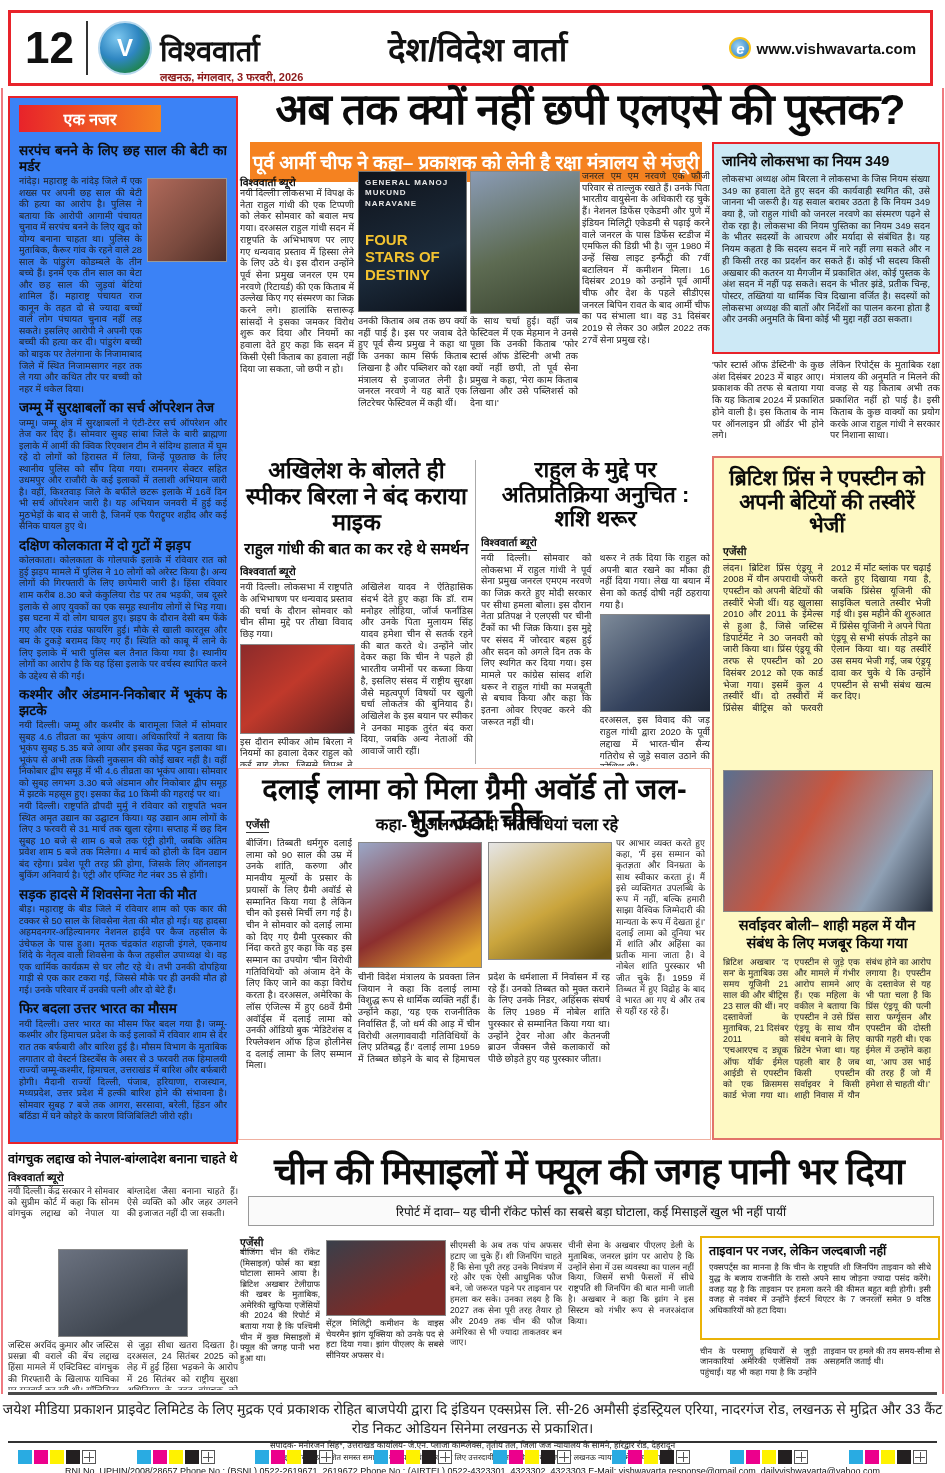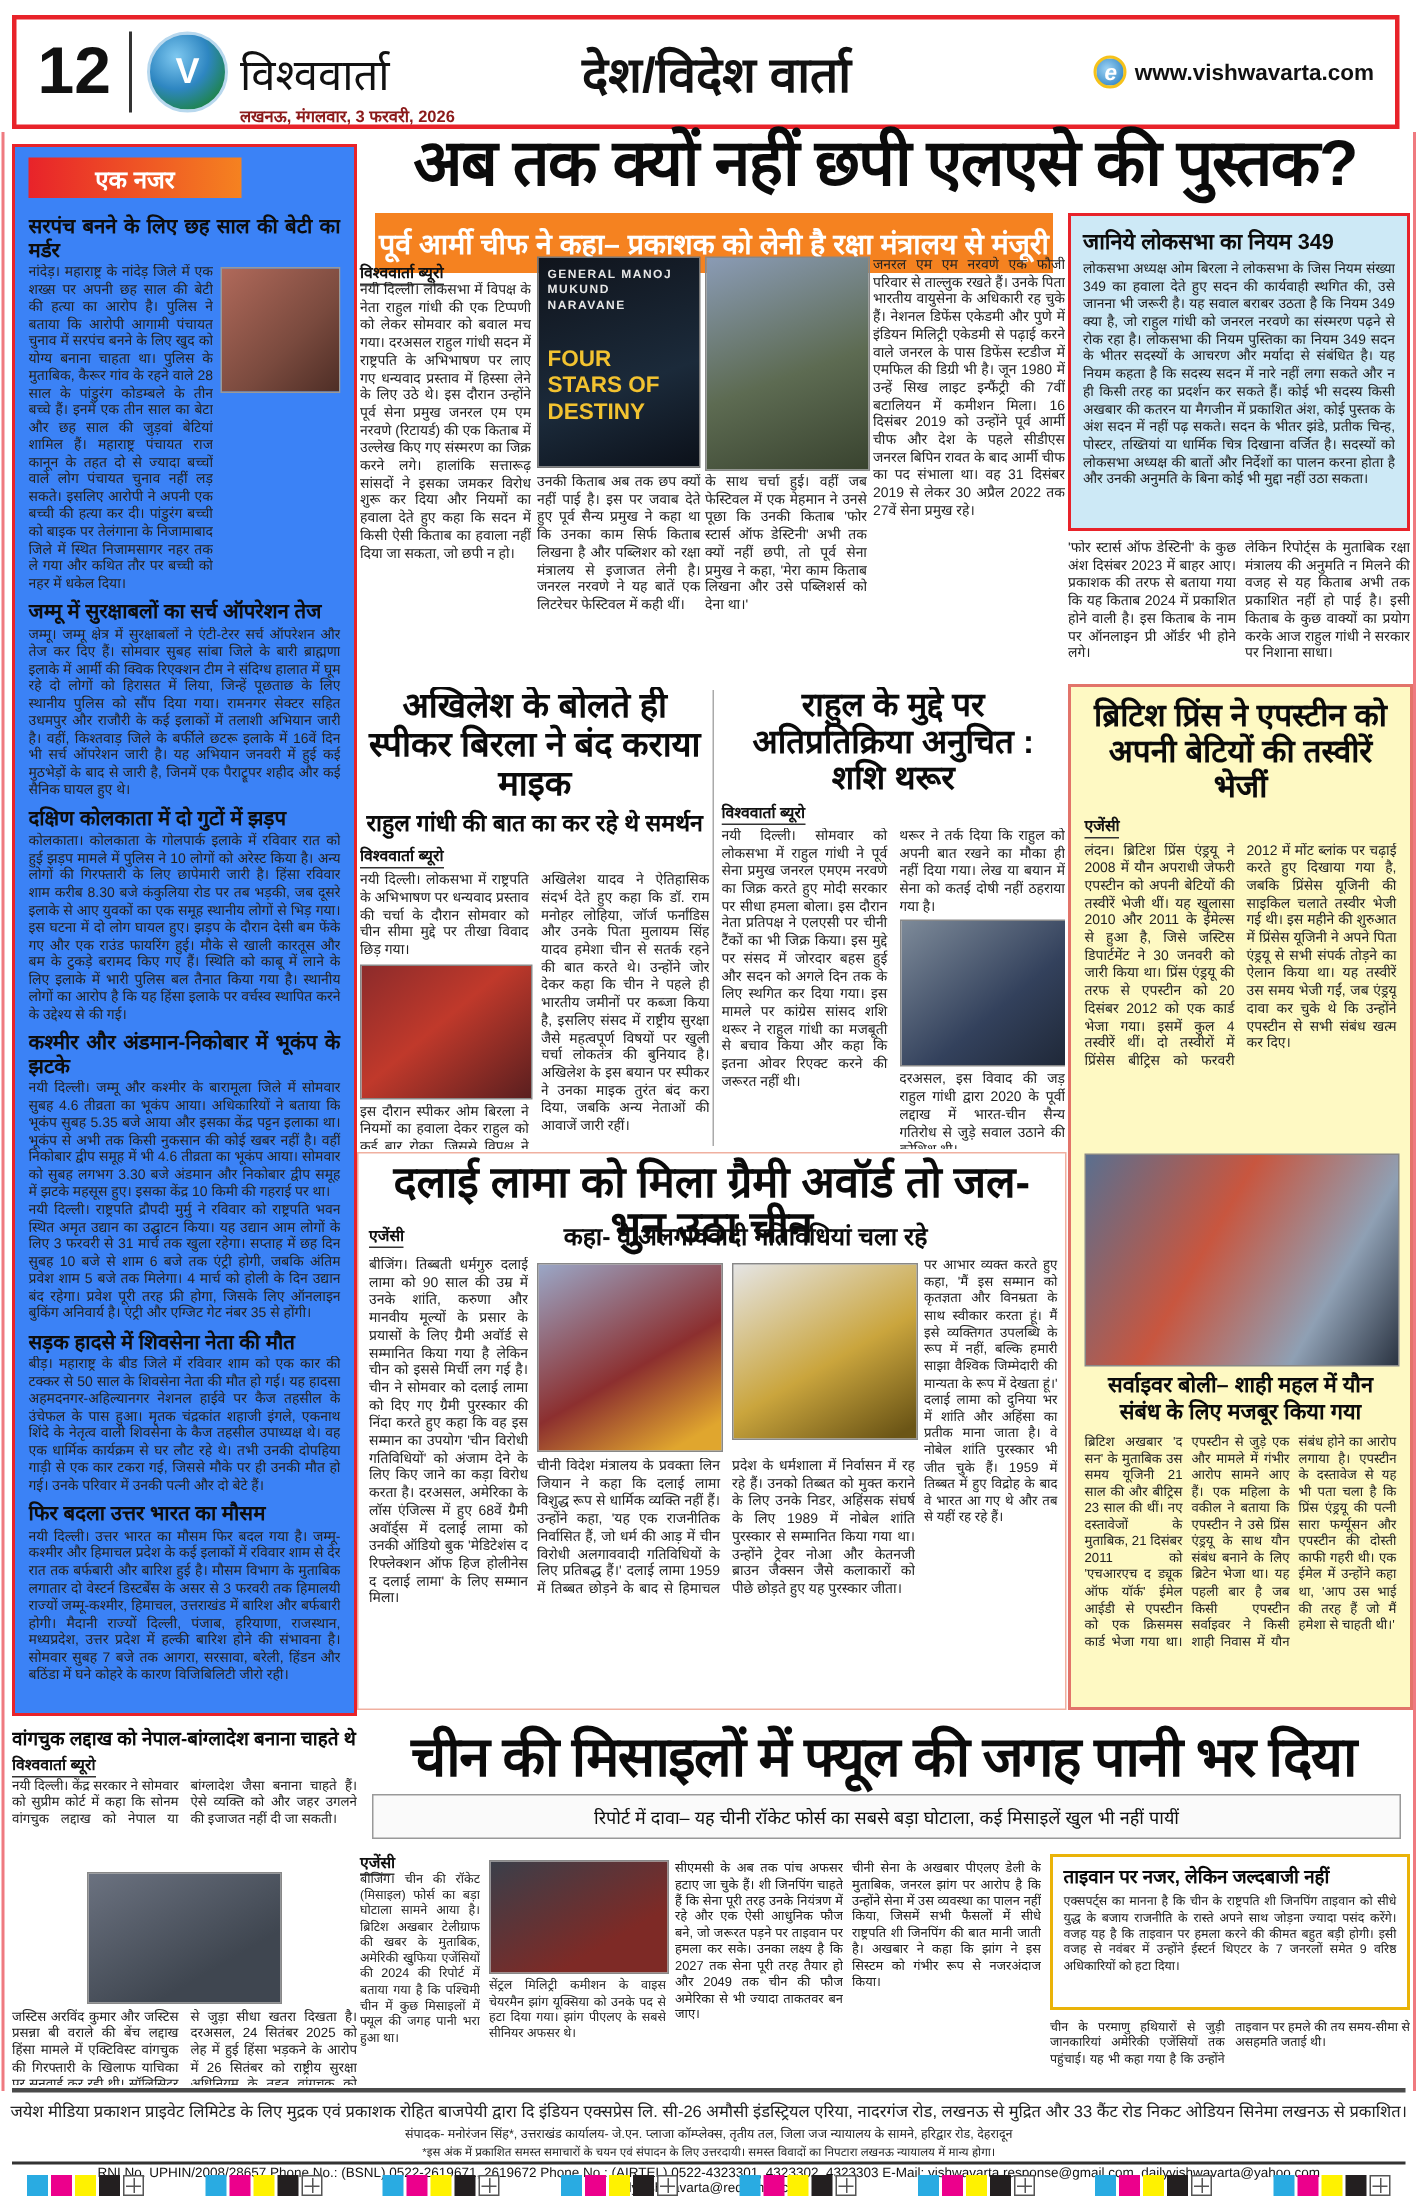--- a/index.html
+++ b/index.html
@@ -7,21 +7,21 @@
   .abs{position:absolute;}
   .jtext{text-align:justify;overflow:hidden;}
   
   .edge{position:absolute;top:88px;height:1306px;width:2px;background:#ef7a80;}
   
   .header{left:8px;top:10px;width:925px;height:76px;border:3px solid #e8232a;display:flex;align-items:center;background:#fff;box-sizing:border-box;}
   .pageno{font-size:44px;font-weight:800;color:#111;margin:0 12px 0 14px;line-height:1;}
   .hdr-div{width:2px;height:54px;background:#333;margin-right:10px;}
   .logo{width:50px;height:50px;border-radius:50%;background:radial-gradient(circle at 35% 30%,#7ec8f0 0%,#2e86c1 45%,#1e8449 80%);display:flex;align-items:center;justify-content:center;color:#fff;font-weight:800;font-size:24px;border:2px solid #b8d8ee;margin-right:8px;}
   .masthead-block{display:flex;flex-direction:column;}
-  .masthead{font-size:29px;font-weight:400;color:#111;line-height:1.05;margin-top:24px;}
+  .masthead{font-size:29px;font-weight:700;color:#111;line-height:1.05;margin-top:24px;}
   .dateline{font-size:11px;font-weight:700;color:#8b1a1a;margin-top:3px;}
   .section-title{position:absolute;left:50%;transform:translateX(-46%);font-size:33px;font-weight:800;color:#111;}
   .webwrap{position:absolute;right:14px;display:flex;align-items:center;gap:5px;}
   .e-icon{width:22px;height:22px;border-radius:50%;background:radial-gradient(circle at 40% 40%,#9fd4f5,#1b75bb);color:#fff;font-weight:800;font-style:italic;font-size:15px;display:flex;align-items:center;justify-content:center;border:2px solid #f6c21a;box-sizing:border-box;}
   .website{font-size:15px;font-weight:800;color:#111;text-decoration:none;}
   
   .briefs{left:8px;top:96px;width:230px;height:1048px;border:2px solid #e8232a;box-sizing:border-box;background:#3b82f6;}
   .briefs-label{position:absolute;top:7px;left:9px;width:142px;height:27px;background:linear-gradient(90deg,#e8232a,#f58220);color:#fff;font-size:16px;font-weight:800;display:flex;align-items:center;justify-content:center;}
   .briefs-body{position:absolute;top:40px;left:9px;right:9px;bottom:5px;overflow:hidden;}
   .brief h3{font-size:13.6px;font-weight:800;margin:5px 0 2px;color:#0d0d0d;line-height:1.15;}
@@ -93,21 +93,21 @@
   
   .wangchuk{left:8px;top:1150px;width:230px;height:240px;overflow:hidden;}
   .wangchuk h2{margin:0;font-size:12.6px;font-weight:800;white-space:nowrap;color:#0b0b0b;}
   .wangchuk .bodytxt{font-size:8.9px;}
   .wangchuk-photo{width:128px;height:86px;background:linear-gradient(150deg,#6b7280,#3f4650 70%);margin:3px auto;border:1px solid #888;}
   .wangchuk-cols{column-count:2;column-gap:8px;height:60px;}
   .wangchuk-cols2{column-count:2;column-gap:8px;height:96px;}
   
   .footer-rule{left:8px;top:1392px;width:929px;height:3px;background:#4a4a4a;}
   .footer{left:0;top:1399px;width:945px;text-align:center;color:#222;}
-  .footer .f1{font-size:11px;}
+  .footer .f1{font-size:14px;}
   .footer .f2{font-size:8.4px;margin-top:2px;}
   .footer .f3{font-size:7.8px;margin-top:2px;}
   .footer .rni{font-size:9px;margin-top:4px;color:#111;}
   .footer-rule2{left:8px;top:1441px;width:929px;height:2px;background:#333;}
   .colorbars{left:18px;top:1450px;width:909px;display:flex;justify-content:space-between;}
   .cbgroup{display:flex;gap:2px;}
   .sq{width:14px;height:14px;}
   .sq.c{background:#29abe2;} .sq.m{background:#ec008c;} .sq.y{background:#fff200;} .sq.k{background:#231f20;}
   .reg{width:14px;height:14px;border:1px solid #555;box-sizing:border-box;position:relative;background:#fff;}
   .reg:before{content:"";position:absolute;left:50%;top:1px;bottom:1px;width:1px;background:#555;}

